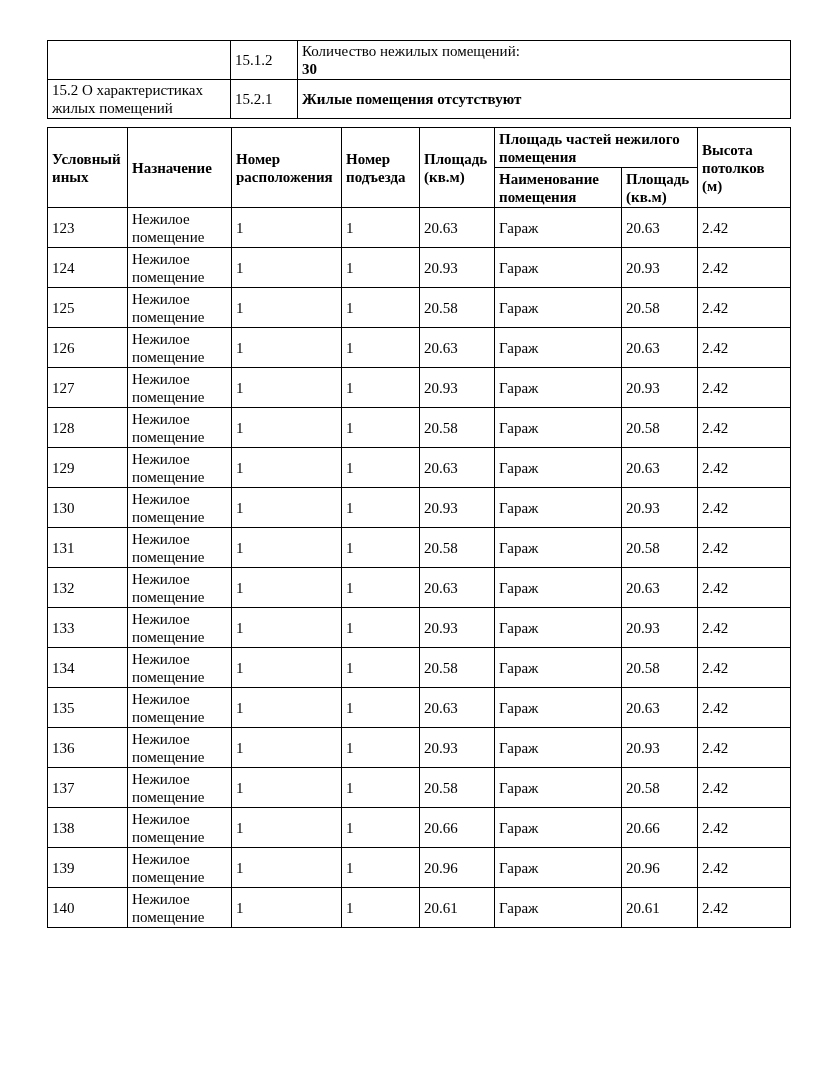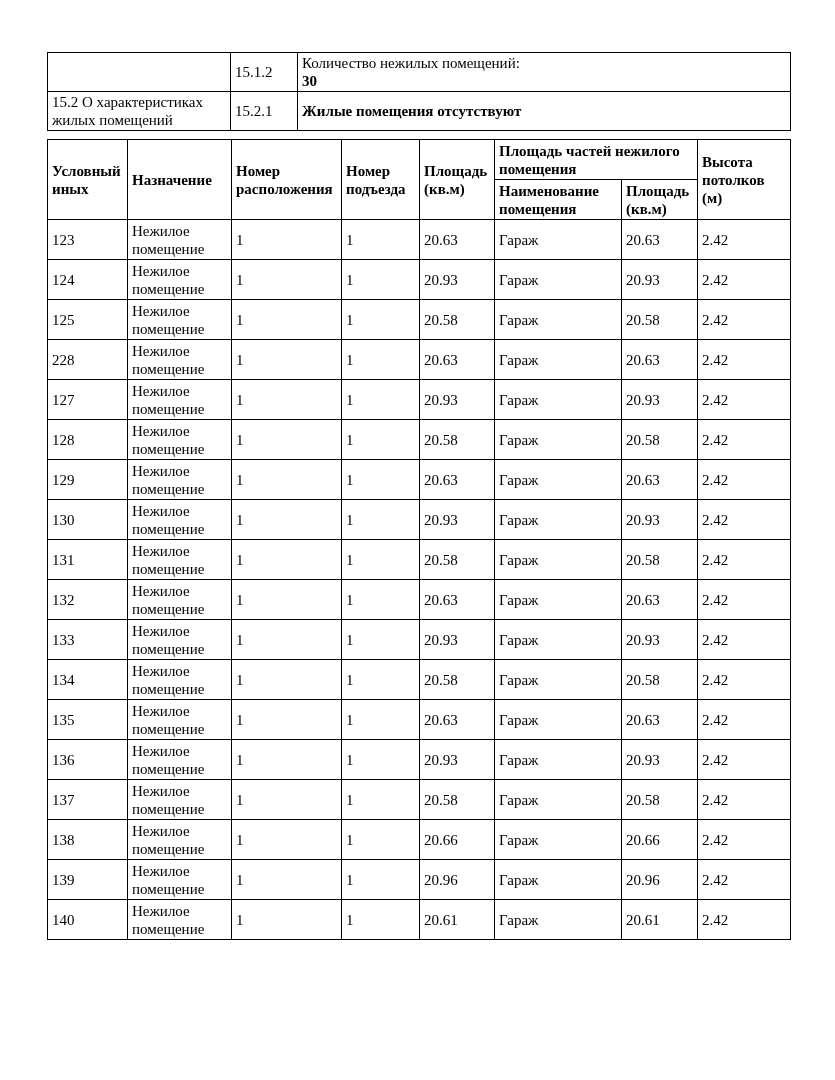--- a/index.html
+++ b/index.html
@@ -5,21 +5,21 @@
   * { box-sizing: border-box; margin: 0; padding: 0; }
   html, body {
     width: 835px;
     background: #ffffff;
     color: #000000;
     font-family: "Liberation Serif", "DejaVu Serif", serif;
   }
   .page {
     width: 689px;
     height: 1080px;
-    padding: 52px 45px 0 47px;
+    padding: 40px 45px 0 47px;
     background: #ffffff;
   }
   table {
     border-collapse: collapse;
     table-layout: fixed;
     width: 743px;
   }
   td, th {
     border: 1px solid #000000;
     font-size: 15px;
@@ -132,21 +132,21 @@
           <td>Нежилое помещение</td>
           <td>1</td>
           <td>1</td>
           <td>20.58</td>
           <td>Гараж</td>
           <td>20.58</td>
           <td>2.42</td>
         </tr>
 
         <tr>
-          <td>228</td>
+          <td>126</td>
           <td>Нежилое помещение</td>
           <td>1</td>
           <td>1</td>
           <td>20.63</td>
           <td>Гараж</td>
           <td>20.63</td>
           <td>2.42</td>
         </tr>
 
         <tr>

